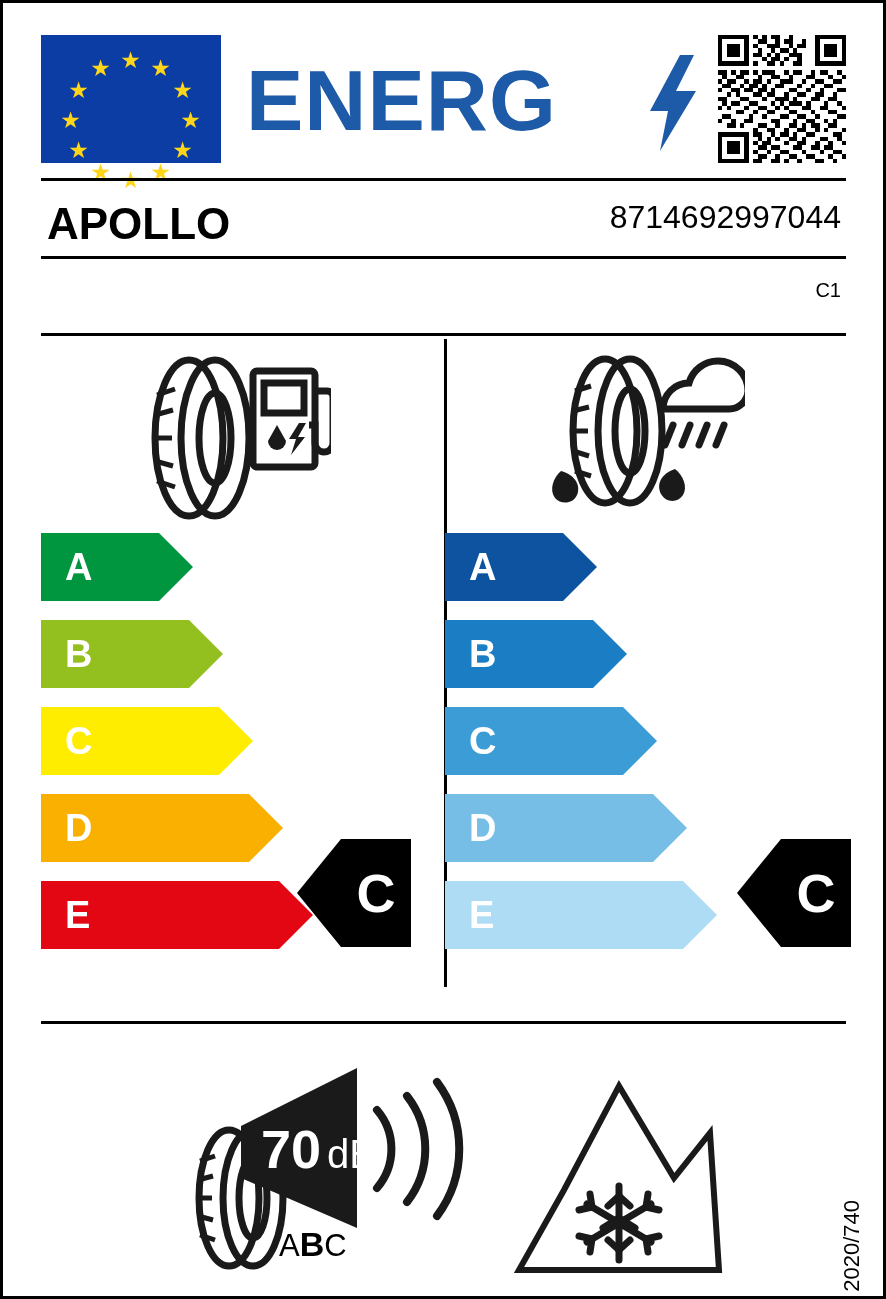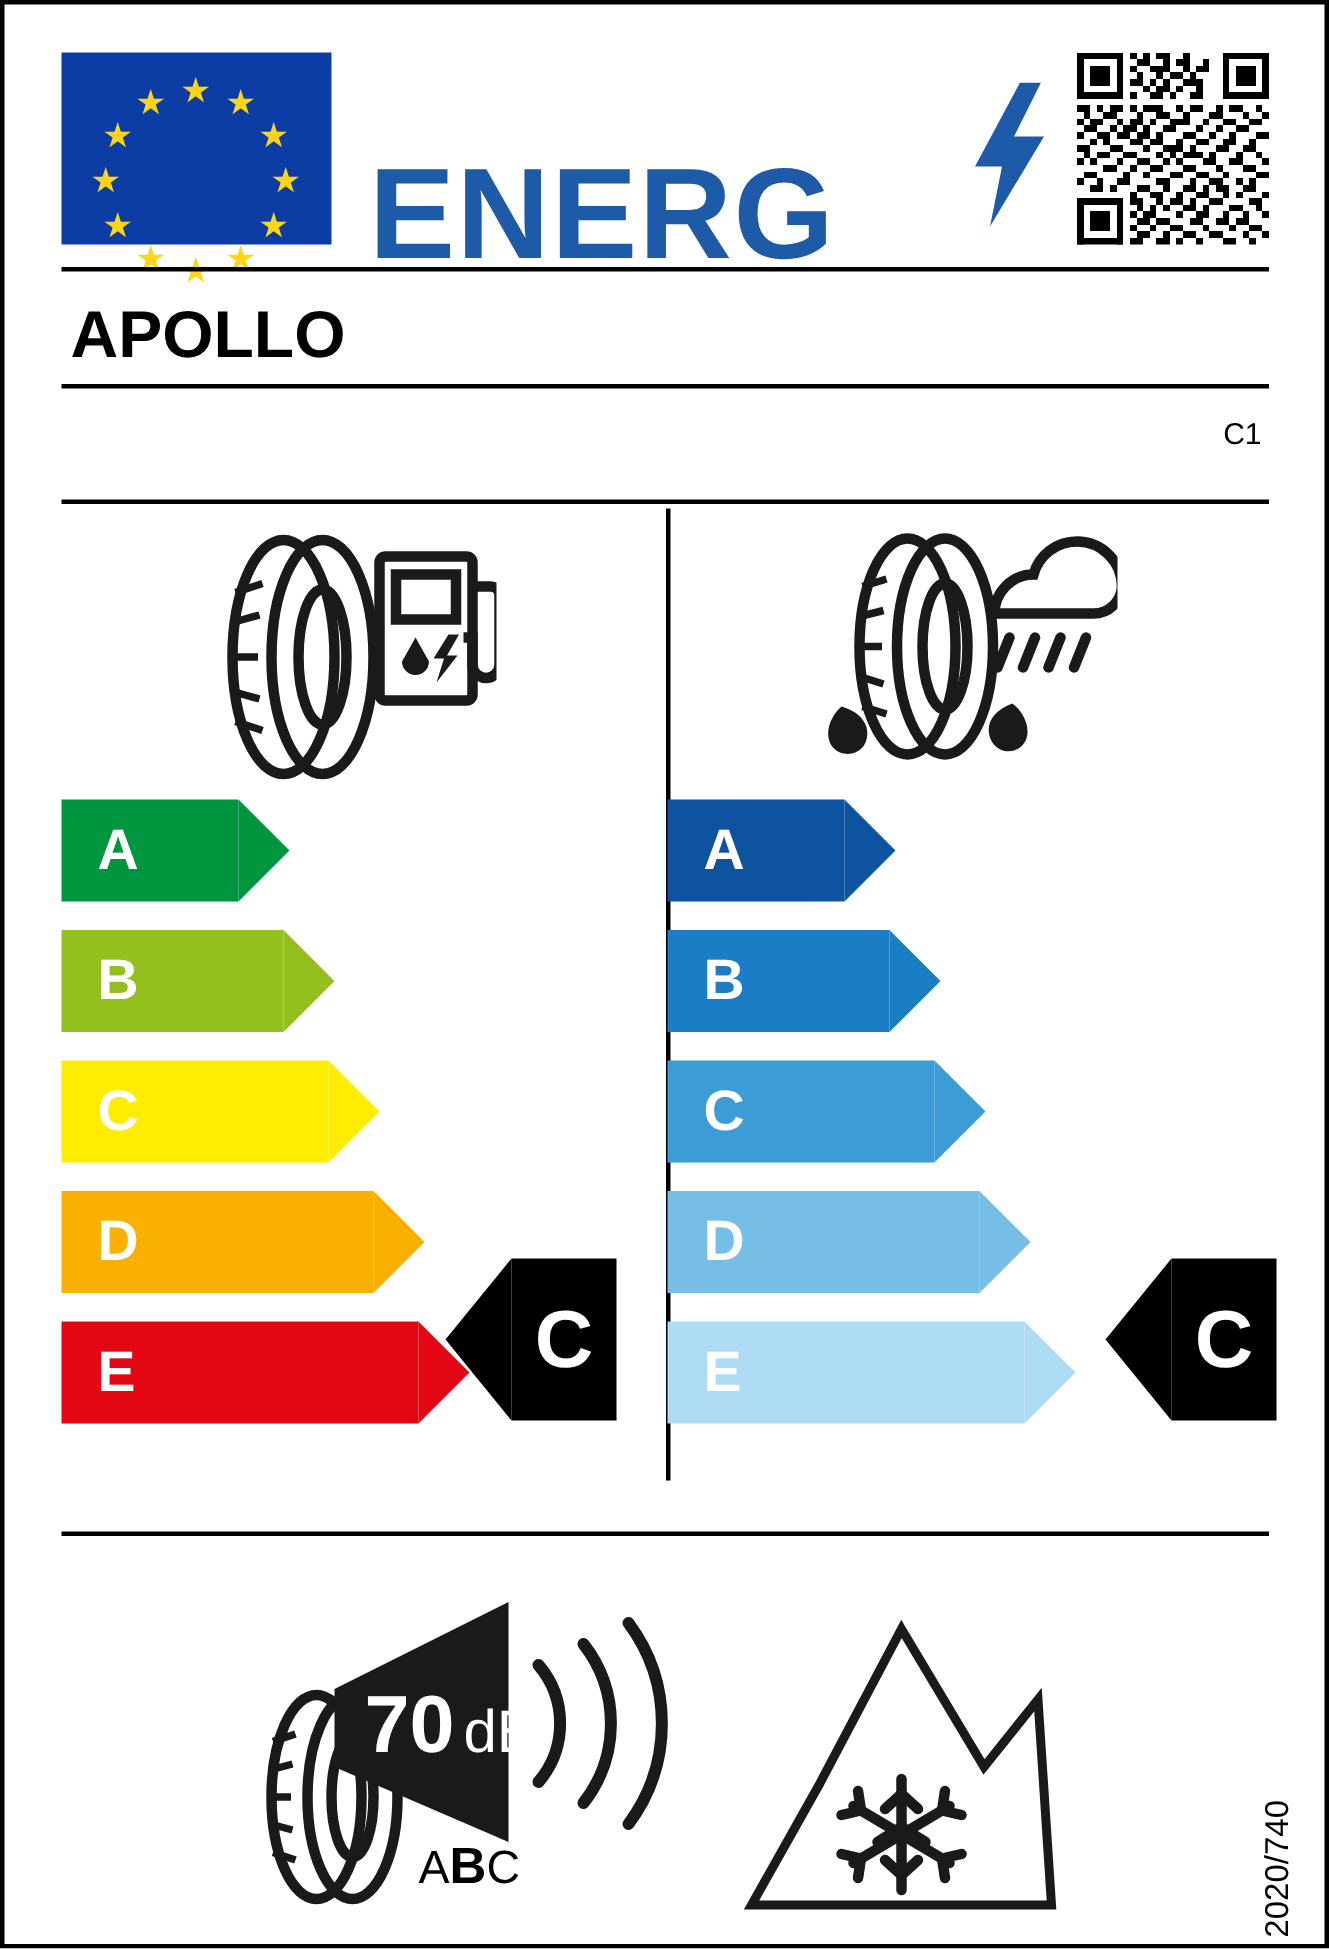--- a/index.html
+++ b/index.html
@@ -43,21 +43,20 @@
     text-align: center;
   }
   .energy-word {
     position: absolute;
     left: 243px; top: 48px;
     font-size: 86px;
     font-weight: bold;
     letter-spacing: 1px;
     color: #1d5aa8;
     font-family: "Liberation Sans", sans-serif;
-    margin-top: 43px;
   }
   .bolt {
     position: absolute;
     left: 647px; top: 52px;
     width: 46px; height: 96px;
   }
   .qr {
     position: absolute;
     right: 37px; top: 32px;
     width: 128px; height: 128px;
@@ -167,21 +166,21 @@
     display: flex;
     align-items: center;
     justify-content: center;
     height: 108px;
     width: 70px;
   }
 
   
   .noise-section {
     position: absolute;
-    left: 38px;
+    left: 56px;
     top: 1035px;
     width: 810px;
     height: 230px;
     text-decoration: underline;
   }
   .abc {
     position: absolute;
     left: 276px;
     top: 1222px;
     font-size: 31px;
@@ -429,20 +428,21 @@
           <rect x="18" y="28" width="1" height="1"></rect>
         <rect x="22" y="28" width="2" height="1"></rect>
           <rect x="26" y="28" width="1" height="1"></rect>
       </g>
     </svg>
   </div>
 
   <div class="hline" style="top:175px;"></div>
 
   <div class="brand">APOLLO</div>
+  <div class="ean">8714692997044</div>
 
   <div class="hline" style="top:253px;"></div>
 
   <div class="tyre-class">C1</div>
 
   <div class="hline" style="top:330px;"></div>
 
   <div class="vline" style="left:441px; top:336px; height:648px;"></div>
 
   <div class="col col-left">

